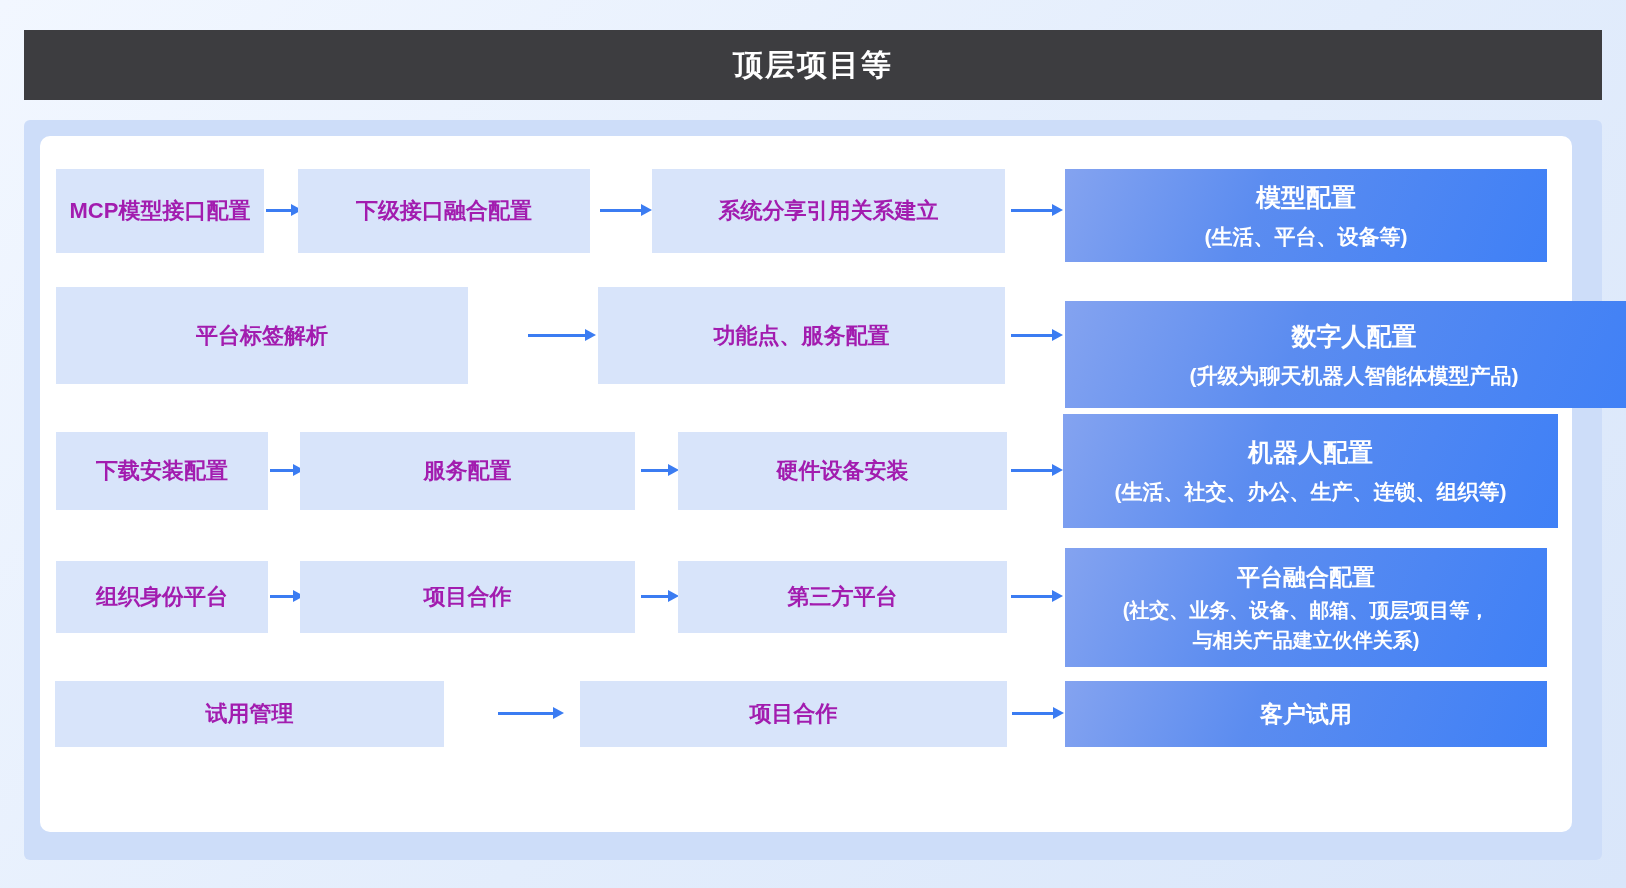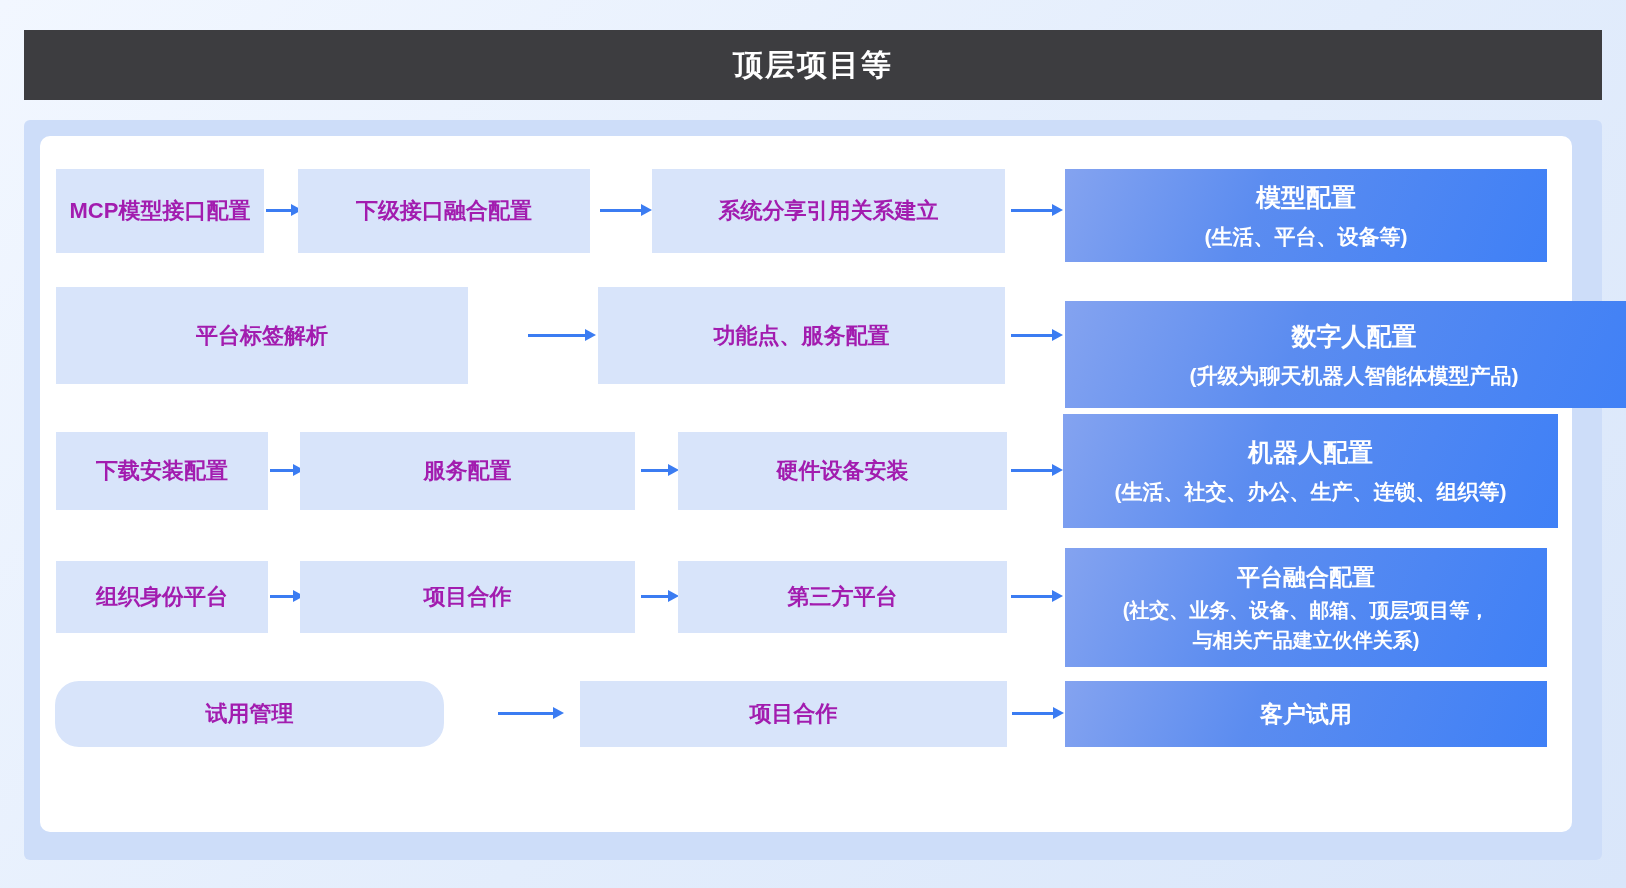--- a/index.html
+++ b/index.html
@@ -129,21 +129,21 @@
     </div>
   <div class="arrow" style="left:1011px;top:595px;width:42px;"></div>
   <div class="result compact" style="left:1065px;top:548px;width:482px;height:119px;">
     <div class="t">平台融合配置</div>
     <div class="s">(社交、业务、设备、邮箱、顶层项目等，</div>
     <div class="s">与相关产品建立伙伴关系)</div>
   </div>
 </div>
 
 <div>
-  <div class="step" style="left:55px;top:681px;width:389px;height:66px;border-radius:24px;">
+  <div class="step" style="left:55px;top:681px;width:389px;height:66px;">
       <span>试用管理</span>
     </div>
   <div class="arrow" style="left:498px;top:712px;width:56px;"></div>
   <div class="step" style="left:580px;top:681px;width:427px;height:66px;">
       <span>项目合作</span>
     </div>
   <div class="arrow" style="left:1012px;top:712px;width:42px;"></div>
   <div class="result" style="left:1065px;top:681px;width:482px;height:66px;">
     <div class="t" style="font-size:23px;">客户试用</div>
   </div>

